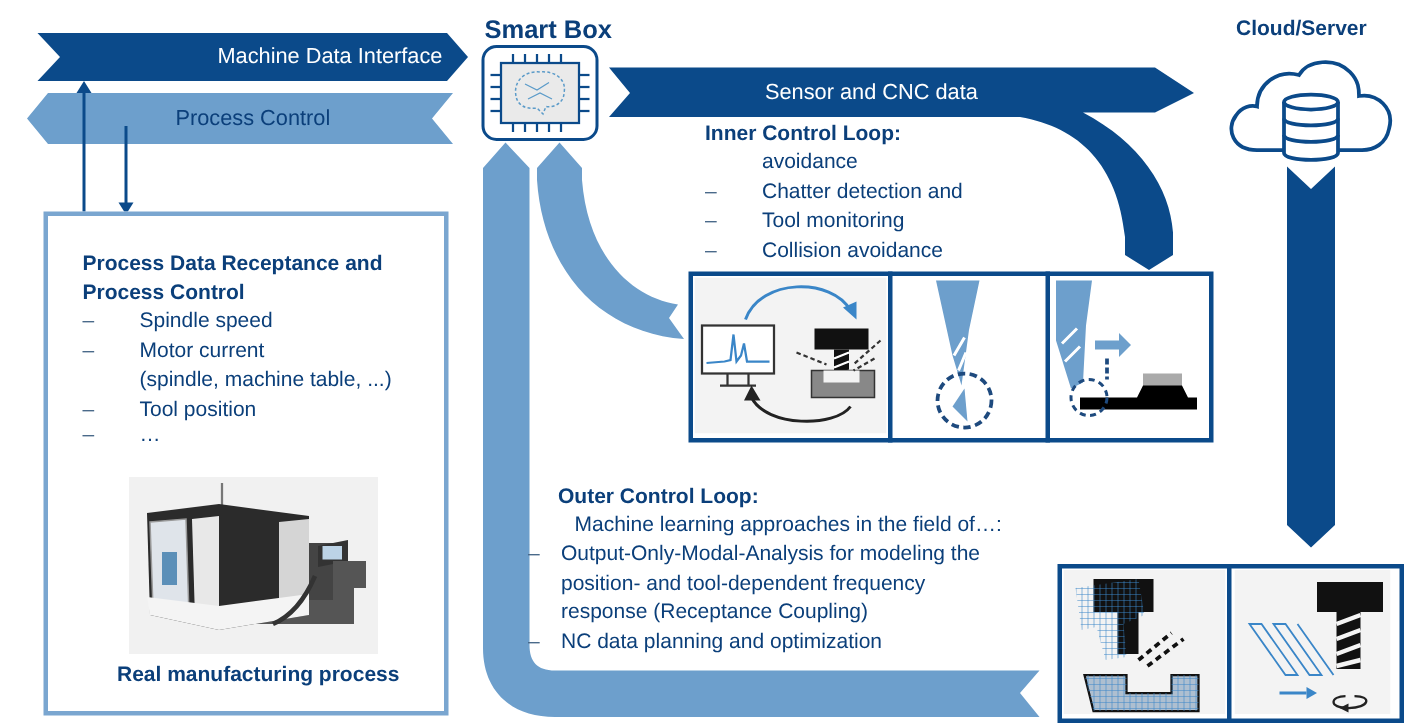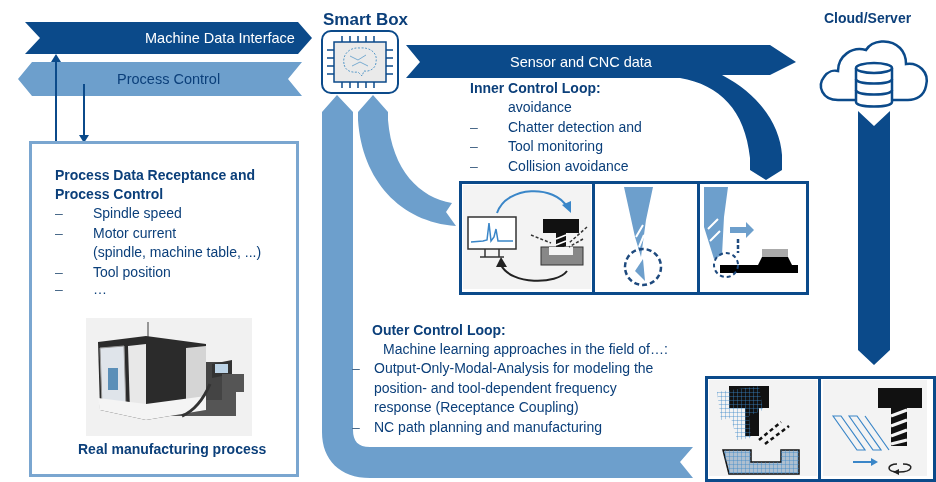--- a/index.html
+++ b/index.html
@@ -168,21 +168,21 @@
   <polygon points="18,80 56,80 60,72 86,72 90,80 96,80 96,88 18,88" fill="#000"></polygon>
   <circle cx="24" cy="80" r="12" fill="none" stroke="#1e4a7e" stroke-width="2" stroke-dasharray="4,3"></circle>
 </svg>
 
 <div class="t heading" style="left:372px;top:322px;">Outer Control Loop:</div>
 <div class="t body-txt" style="left:372px;top:340px;margin-left:11px;">Machine learning approaches in the field of…:</div>
 <div class="t body-txt" style="left:352px;top:359px;">
   <div><span class="dash2">–</span><span>Output-Only-Modal-Analysis for modeling the</span></div>
   <div><span class="dash2"></span><span>position- and tool-dependent frequency</span></div>
   <div><span class="dash2"></span><span>response (Receptance Coupling)</span></div>
-  <div><span class="dash2">–</span><span>NC path planning and manufacturing</span></div>
+  <div><span class="dash2">–</span><span>NC data planning and optimization</span></div>
 </div>
 
 <div class="panel" style="left:705px;top:376px;width:225px;height:100px;"></div>
 <div class="abs" style="left:818px;top:376px;width:3px;height:106px;background:#0b4a8a;"></div>
 
 <svg class="abs" style="left:709px;top:380px;" width="108" height="96" viewBox="0 0 108 96">
   <defs>
     <pattern id="grid" width="4" height="4" patternUnits="userSpaceOnUse">
       <path d="M4,0 L0,0 0,4" fill="none" stroke="#3a86c8" stroke-width="0.8"></path>
     </pattern>

